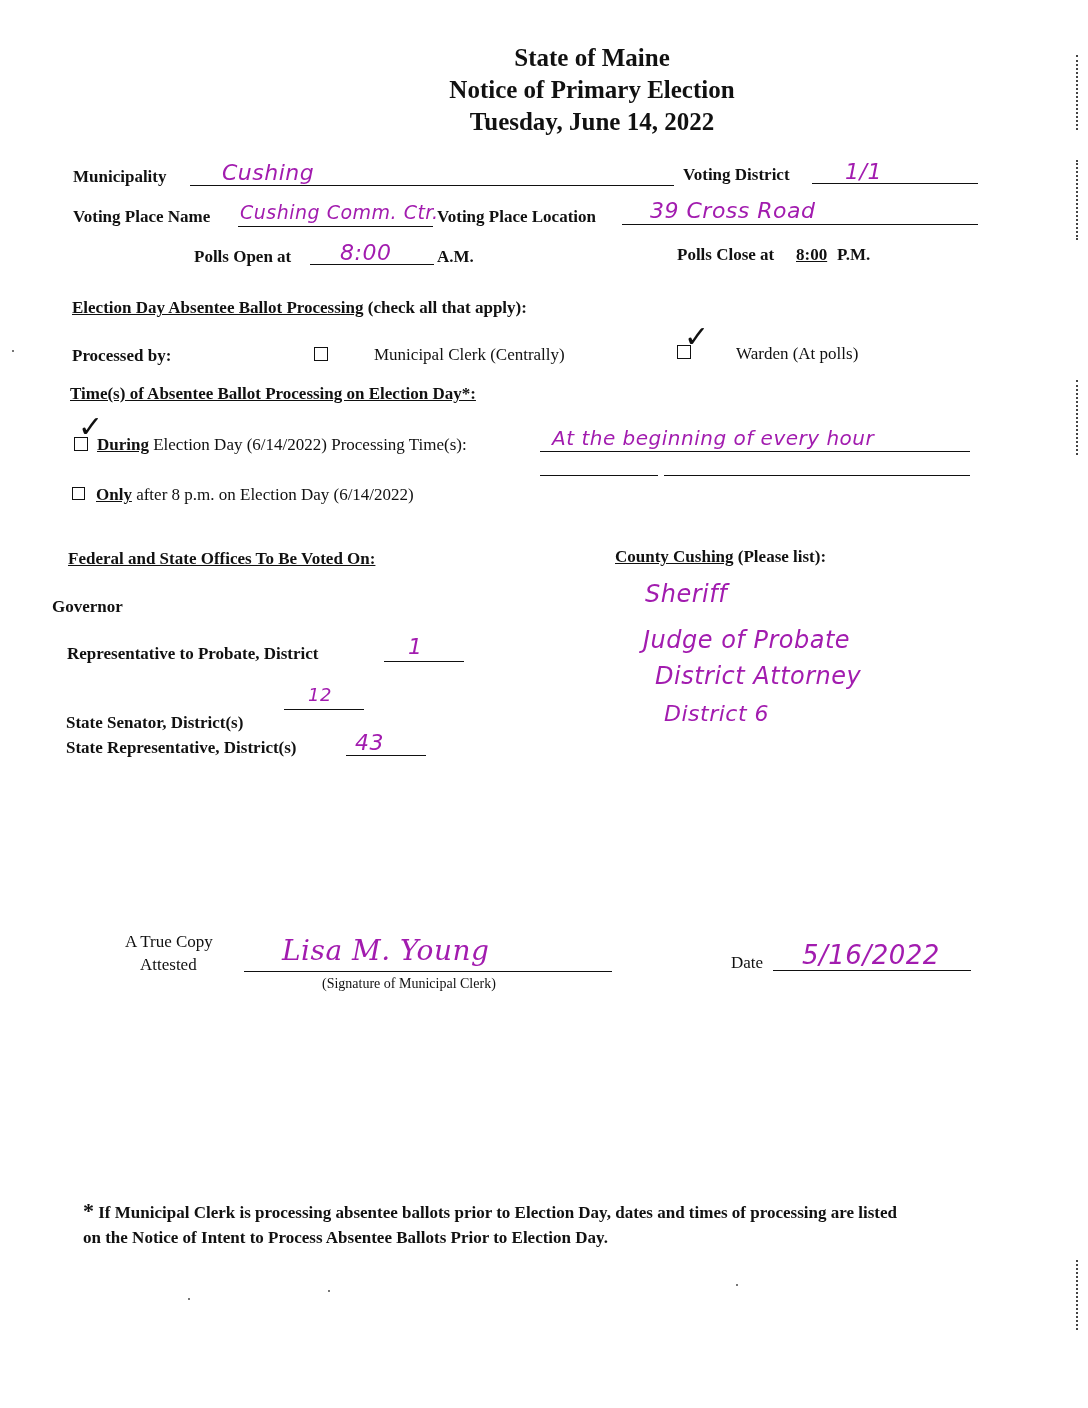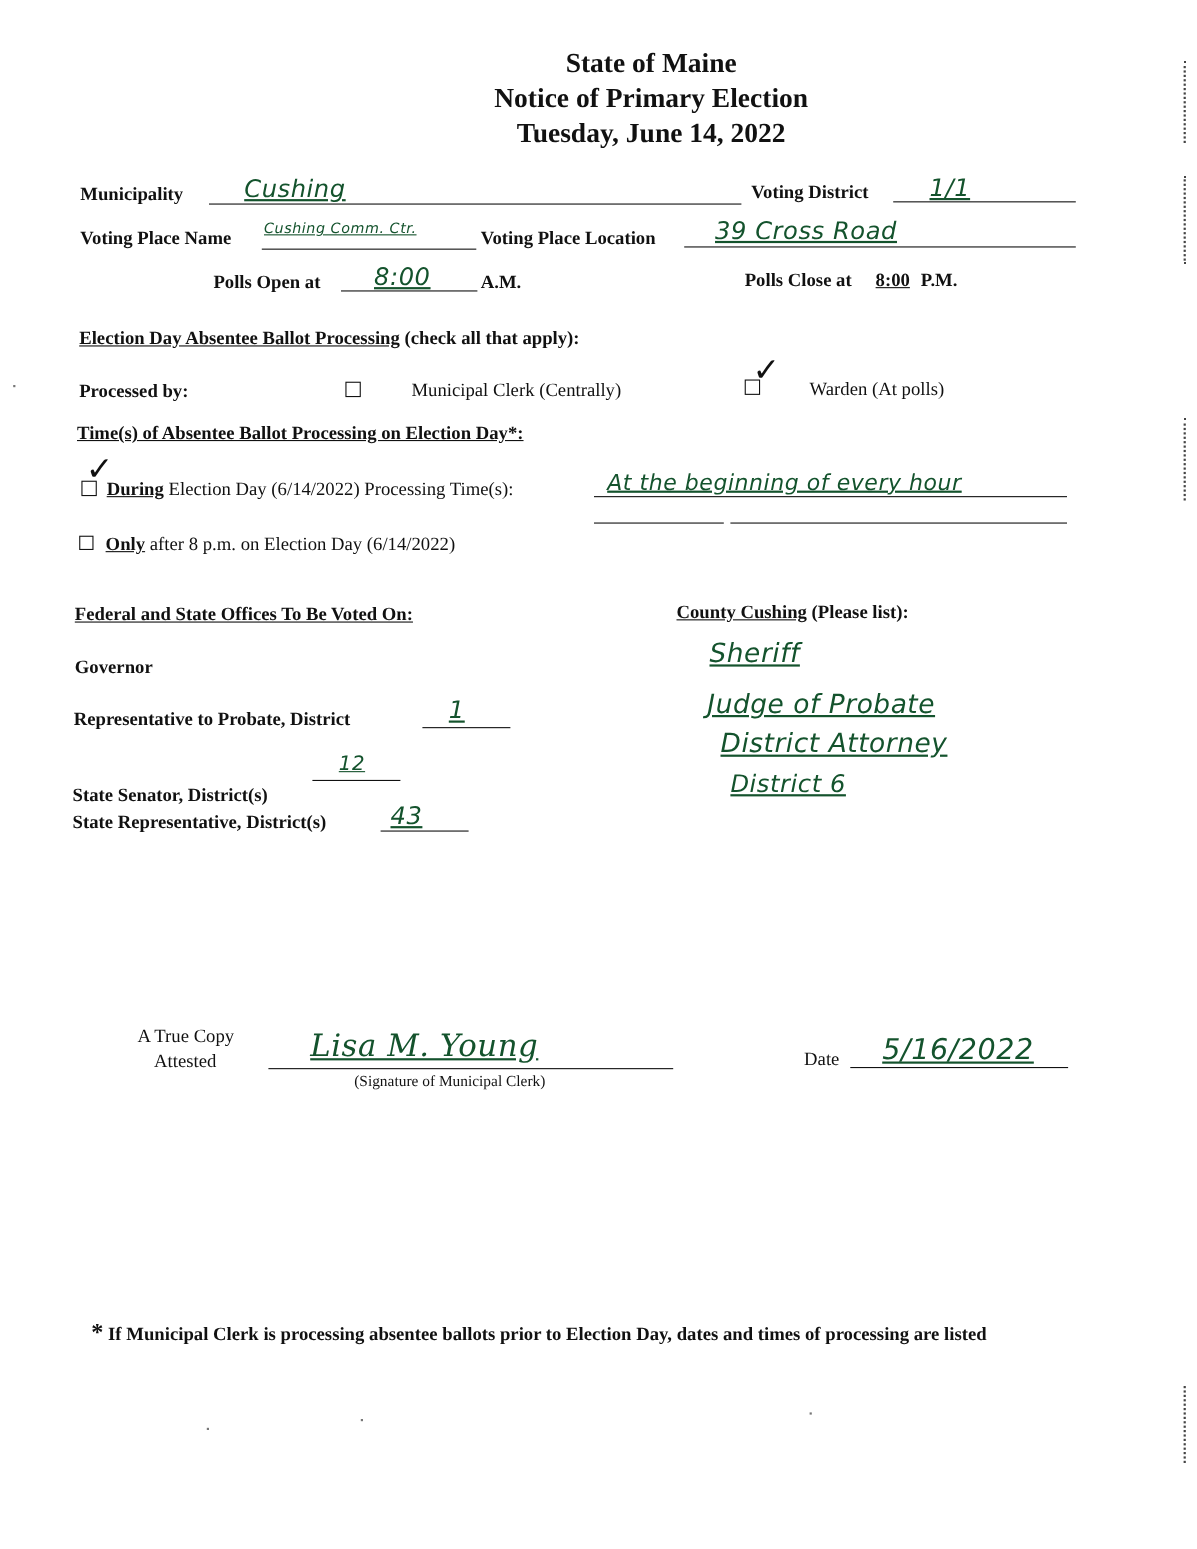--- a/index.html
+++ b/index.html
@@ -4,21 +4,21 @@
 <style>
   html, body { margin: 0; padding: 0; background: #ffffff; }
   body { width: 1088px; height: 1408px; position: relative; overflow: hidden;
          font-family: "Liberation Serif", "DejaVu Serif", serif; color: #111; }
   .abs { position: absolute; }
   .title { left: 0; width: 1088px; text-align: center; font-weight: bold; font-size: 25px; line-height: 32px; padding-left: 48px; }
   .lbl { font-weight: bold; font-size: 17px; white-space: nowrap; }
   .reg { font-weight: normal; font-size: 17px; white-space: nowrap; }
   .u { text-decoration: underline; }
   .line { border-bottom: 1.5px solid #111; height: 0; }
-  .hand { font-family: "DejaVu Sans", sans-serif; font-size: 22px; color: #14532d; white-space: nowrap; font-style: italic; letter-spacing: 0.5px; text-decoration: underline; }
+  .hand { font-family: "DejaVu Sans", sans-serif; font-size: 22px; color: #a21caf; white-space: nowrap; font-style: italic; letter-spacing: 0.5px; }
   .cbox { width: 12px; height: 12px; border: 1.5px solid #111; background: #fff; }
   .check { font-family: "DejaVu Sans", sans-serif; font-size: 30px; line-height: 30px; color: #111; }
   .edge-dots { left: 1076px; width: 0; border-left: 2px dotted #444; }
   .foot { font-weight: bold; font-size: 17px; line-height: 25px; margin-left: 21px; }
   .speck { width: 2px; height: 2px; background: #777; }
 </style>
 </head>
 <body>
 
 <div class="abs title" style="top:42px;">State of Maine</div>
@@ -27,21 +27,21 @@
 
 <div class="abs lbl" style="left:73px; top:167px;">Municipality</div>
 <div class="abs line" style="left:190px; top:185px; width:484px;"></div>
 <div class="abs hand" style="left:222px; top:160px;">Cushing</div>
 <div class="abs lbl" style="left:683px; top:165px;">Voting District</div>
 <div class="abs line" style="left:812px; top:183px; width:166px;"></div>
 <div class="abs hand" style="left:845px; top:159px;">1/1</div>
 
 <div class="abs lbl" style="left:73px; top:207px;">Voting Place Name</div>
 <div class="abs line" style="left:238px; top:226px; width:195px;"></div>
-<div class="abs hand" style="left:240px; top:201px; font-size:13px;">Cushing Comm. Ctr.</div>
+<div class="abs hand" style="left:240px; top:201px; font-size:19px;">Cushing Comm. Ctr.</div>
 <div class="abs lbl" style="left:437px; top:207px;">Voting Place Location</div>
 <div class="abs line" style="left:622px; top:224px; width:356px;"></div>
 <div class="abs hand" style="left:650px; top:198px;">39 Cross Road</div>
 
 <div class="abs lbl" style="left:194px; top:247px;">Polls Open at</div>
 <div class="abs line" style="left:310px; top:264px; width:124px;"></div>
 <div class="abs hand" style="left:340px; top:240px;">8:00</div>
 <div class="abs lbl" style="left:437px; top:247px;">A.M.</div>
 <div class="abs lbl" style="left:677px; top:245px;">Polls Close at</div>
 <div class="abs lbl u" style="left:796px; top:245px;">8:00</div>
@@ -77,21 +77,21 @@
   <b class="u">Only</b>
   <span>after 8 p.m. on Election Day (6/14/2022)</span>
 </div>
 
 <div class="abs lbl u" style="left:68px; top:549px;">Federal and State Offices To Be Voted On:</div>
 <div class="abs lbl" style="left:615px; top:547px;">
   <span class="u">County Cushing</span>
   <span>(Please list):</span>
 </div>
 
-<div class="abs lbl" style="left:68px; top:597px;">Governor</div>
+<div class="abs lbl" style="left:52px; top:597px;">Governor</div>
 
 <div class="abs lbl" style="left:67px; top:644px;">Representative to Probate, District</div>
 <div class="abs line" style="left:384px; top:661px; width:80px;"></div>
 <div class="abs hand" style="left:408px; top:634px;">1</div>
 
 <div class="abs lbl" style="left:66px; top:692px;margin-top:21px;">State Senator, District(s)</div>
 <div class="abs line" style="left:284px; top:709px; width:80px; border-bottom-width:1px;"></div>
 <div class="abs hand" style="left:308px; top:684px; font-size:18px;">12</div>
 
 <div class="abs lbl" style="left:66px; top:738px;">State Representative, District(s)</div>
@@ -109,20 +109,21 @@
 <div class="abs hand" style="left:282px; top:934px; font-size:28px; font-family:'DejaVu Serif', serif;">Lisa M. Young</div>
 <div class="abs reg" style="left:322px; top:976px; font-size:14px;">(Signature of Municipal Clerk)</div>
 
 <div class="abs reg" style="left:731px; top:953px;">Date</div>
 <div class="abs line" style="left:773px; top:970px; width:198px;"></div>
 <div class="abs hand" style="left:802px; top:940px; font-size:26px;">5/16/2022</div>
 
 <div class="abs foot" style="left:62px; top:1198px; width:960px;">
   <span style="font-size:22px;">*</span>
   <span>If Municipal Clerk is processing absentee ballots prior to Election Day, dates and times of processing are listed</span><br>
+  <span>on the Notice of Intent to Process Absentee Ballots Prior to Election Day.</span>
 </div>
 
 <div class="abs edge-dots" style="top:55px; height:75px;"></div>
 <div class="abs edge-dots" style="top:160px; height:80px;"></div>
 <div class="abs edge-dots" style="top:380px; height:75px;"></div>
 <div class="abs edge-dots" style="top:1260px; height:70px;"></div>
 <div class="abs speck" style="left:12px; top:350px;"></div>
 <div class="abs speck" style="left:188px; top:1298px;"></div>
 <div class="abs speck" style="left:328px; top:1290px;"></div>
 <div class="abs speck" style="left:736px; top:1284px;"></div>

